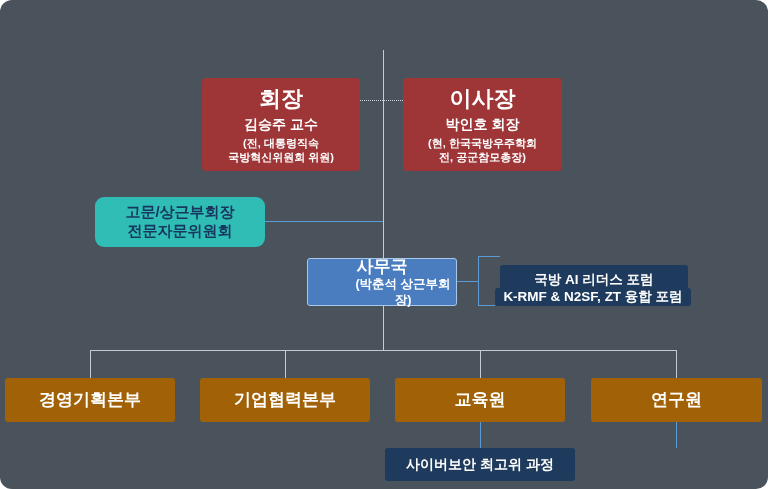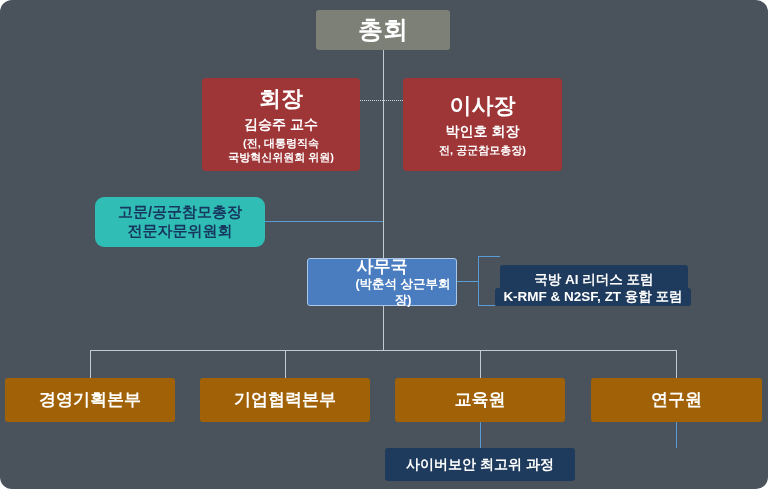--- a/index.html
+++ b/index.html
@@ -79,39 +79,37 @@
   <div class="line-blue" style="left:478px; top:256px; width:22px; height:1px;"></div>
   <div class="line-blue" style="left:478px; top:305px; width:17px; height:1px;"></div>
   <div class="line" style="left:90px; top:350px; width:586px; height:1px;"></div>
   <div class="line" style="left:90px; top:350px; width:1px; height:28px;"></div>
   <div class="line" style="left:285px; top:350px; width:1px; height:28px;"></div>
   <div class="line" style="left:480px; top:350px; width:1px; height:28px;"></div>
   <div class="line" style="left:676px; top:350px; width:1px; height:28px;"></div>
   <div class="line-blue" style="left:480px; top:422px; width:1px; height:26px;"></div>
   <div class="line-blue" style="left:676px; top:422px; width:1px; height:26px;"></div>
 
-  <div class="box assembly">
-    <span>총회</span>
-  </div>
 
   <div class="box red-box chairman">
     <span class="red-title">회장</span>
     <span class="red-person">김승주 교수</span>
     <span class="red-note">(전, 대통령직속</span>
     <span class="red-note">국방혁신위원회 위원)</span>
   </div>
 
   <div class="box red-box director">
     <span class="red-title">이사장</span>
     <span class="red-person">박인호 회장</span>
+    <span class="red-note">(현, 한국국방우주학회</span>
     <span class="red-note">전, 공군참모총장)</span>
   </div>
 
   <div class="box advisory">
-    <span>고문/공군참모총장</span>
+    <span>고문/상근부회장</span>
     <span>전문자문위원회</span>
   </div>
 
   <div class="box secretariat">
     <span class="secr-title">사무국</span>
     <span class="secr-sub">(박춘석 상근부회장)</span>
   </div>
 
   <div class="box forum forum-1">
     <span>국방 AI 리더스 포럼</span>

